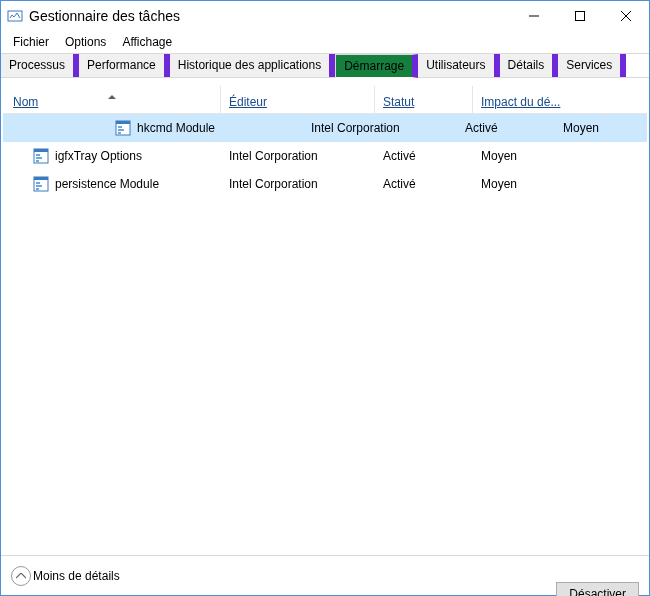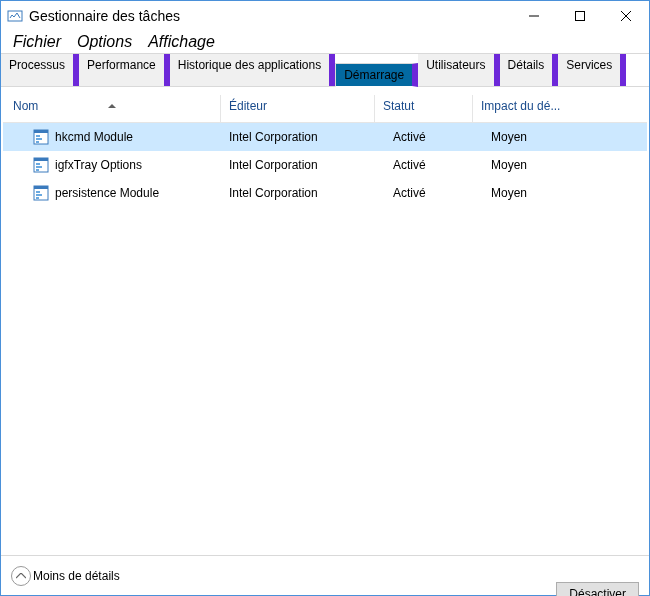--- a/index.html
+++ b/index.html
@@ -45,44 +45,42 @@
 .menubar {
   height: 22px;
   display: flex;
   align-items: center;
   padding: 0 4px;
   gap: 0;
 }
 .menu-item {
   padding: 2px 8px;
   cursor: pointer;
-  font-size: 16px;
-  font-style: italic;
+  font-size: 12px;
 }
 
 .tabbar {
   display: flex;
   border-top: 1px solid #d9d9d9;
   border-bottom: 1px solid #d9d9d9;
   background: #fff;
 }
 .tab {
   padding: 4px 8px;
   border-right: 6px solid #6d28d9;
   cursor: pointer;
   font-size: 12px;
   background: #f0f0f0;
 }
 .tab.active {
-  background: #0369a1;
+  background: #15803d;
   border-bottom: 1px solid #fff;
   margin-bottom: -1px;
   border-top: 1px solid #d9d9d9;
   border-left: 1px solid #d9d9d9;
-  margin-top: 9px;
 }
 
 .content {
   flex: 1;
   padding: 8px 2px 2px 2px;
   display: flex;
   flex-direction: column;
 }
 .table-header {
   display: flex;
@@ -93,46 +91,47 @@
   align-items: center;
 }
 .col-header {
   padding: 4px 8px;
   border-right: 1px solid #e5e5e5;
   white-space: nowrap;
   overflow: hidden;
   text-overflow: ellipsis;
   cursor: pointer;
   display: flex;
-  align-items: flex-start;
+  align-items: flex-end;
   height: 100%;
+  text-decoration: underline;
 }
 .col-nom { width: 218px; padding-left: 10px; }
 .col-editeur { width: 154px; }
 .col-statut { width: 98px; }
 .col-impact { width: 92px; border-right: none; }
 
 .rows { flex: 1; overflow: auto; }
 .row {
   display: flex;
   height: 28px;
   align-items: center;
   cursor: pointer;
 }
-.row.selected { background: #cce8ff; }
+.row.selected { background: #cce8ff; justify-content: flex-end; }
 .cell {
   padding: 4px 8px;
   white-space: nowrap;
   overflow: hidden;
   text-overflow: ellipsis;
   font-size: 12px;
 }
 .cell-nom { width: 218px; padding-left: 30px; display: flex; align-items: center; gap: 6px; }
 .cell-editeur { width: 154px; }
-.cell-statut { width: 98px; margin-left: 10px; }
+.cell-statut { width: 98px; }
 .cell-impact { width: 92px; }
 
 .app-icon {
   width: 16px; height: 16px;
   display: inline-flex;
   flex-shrink: 0;
 }
 
 .footer {
   height: 40px;

